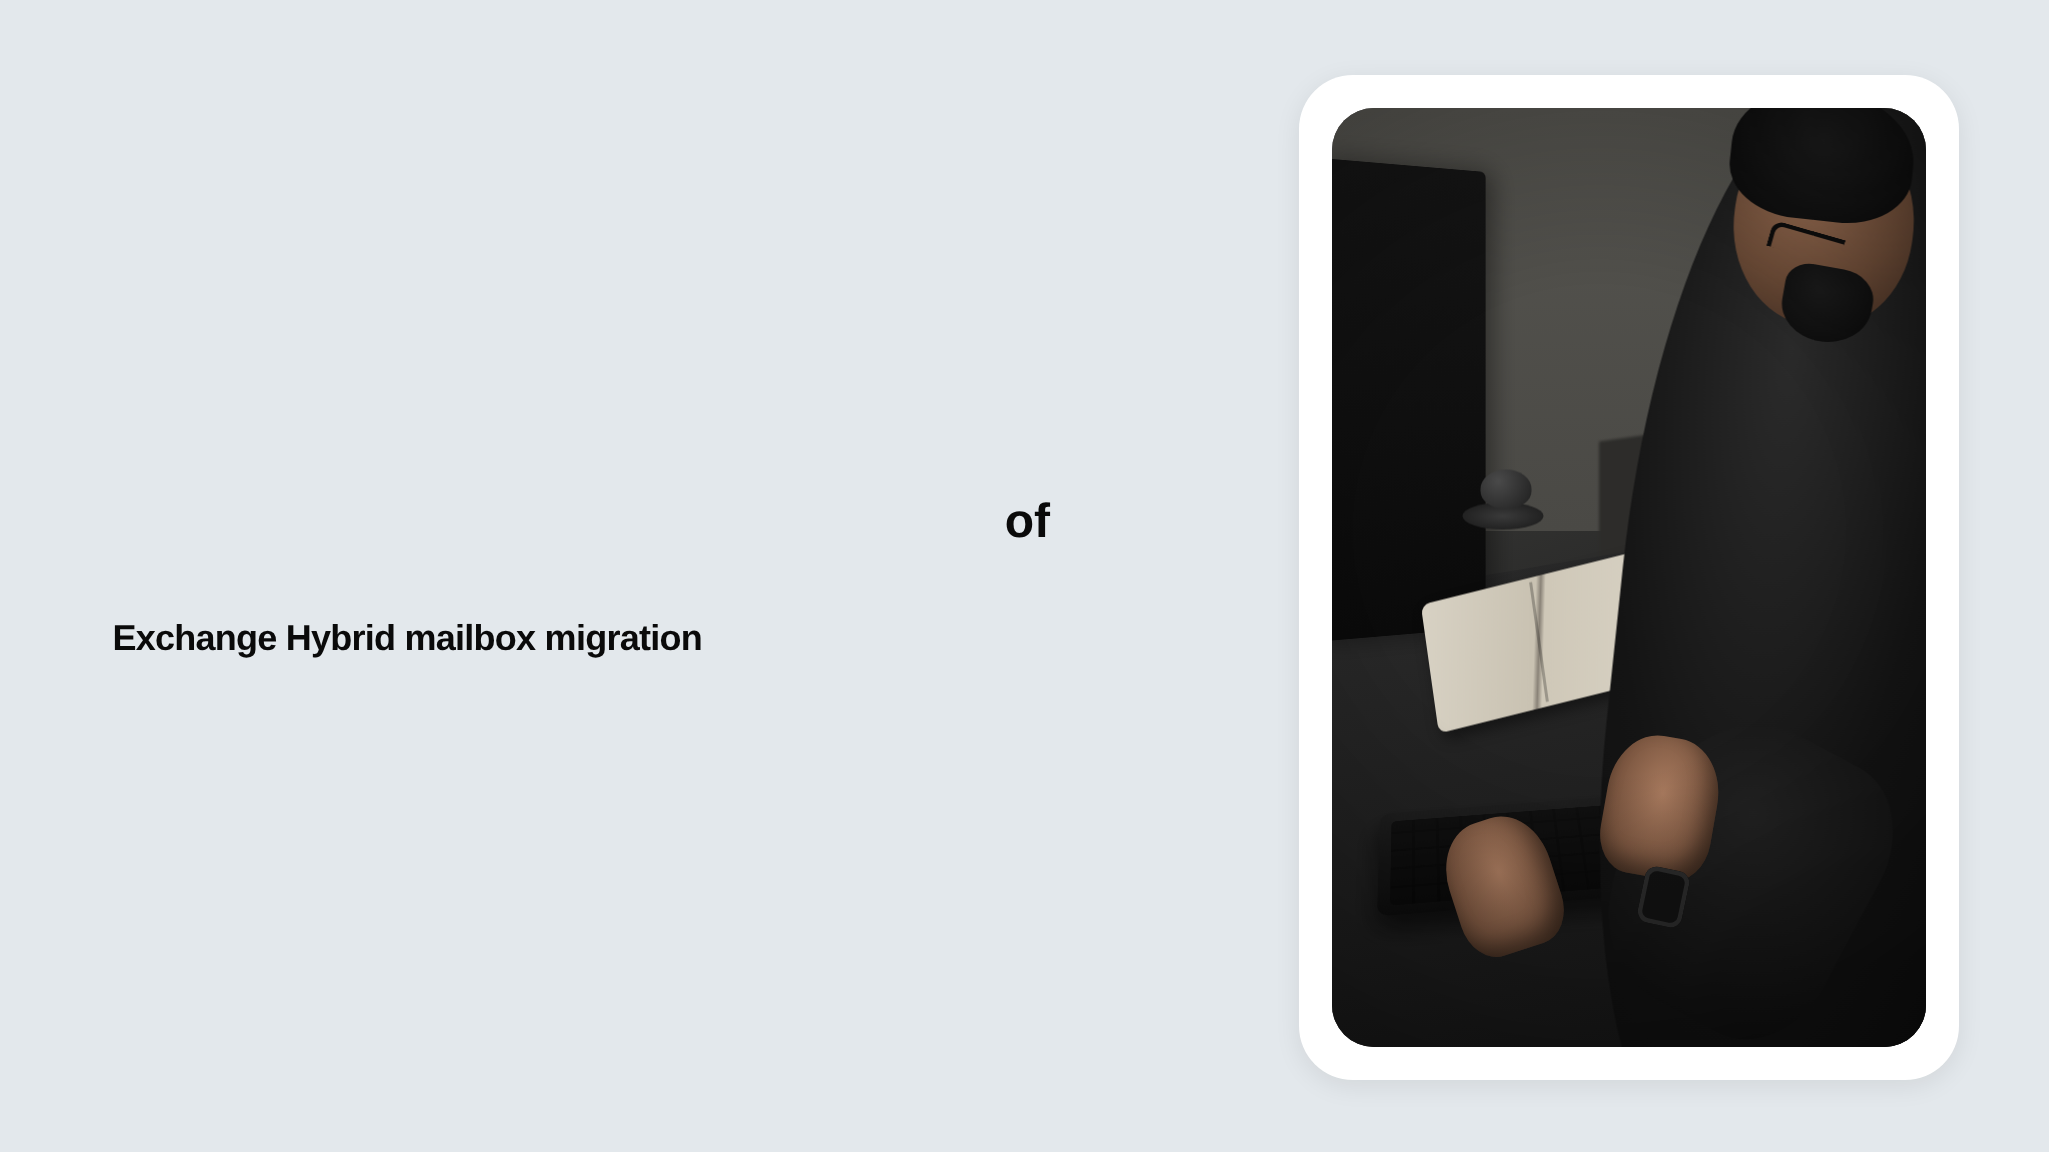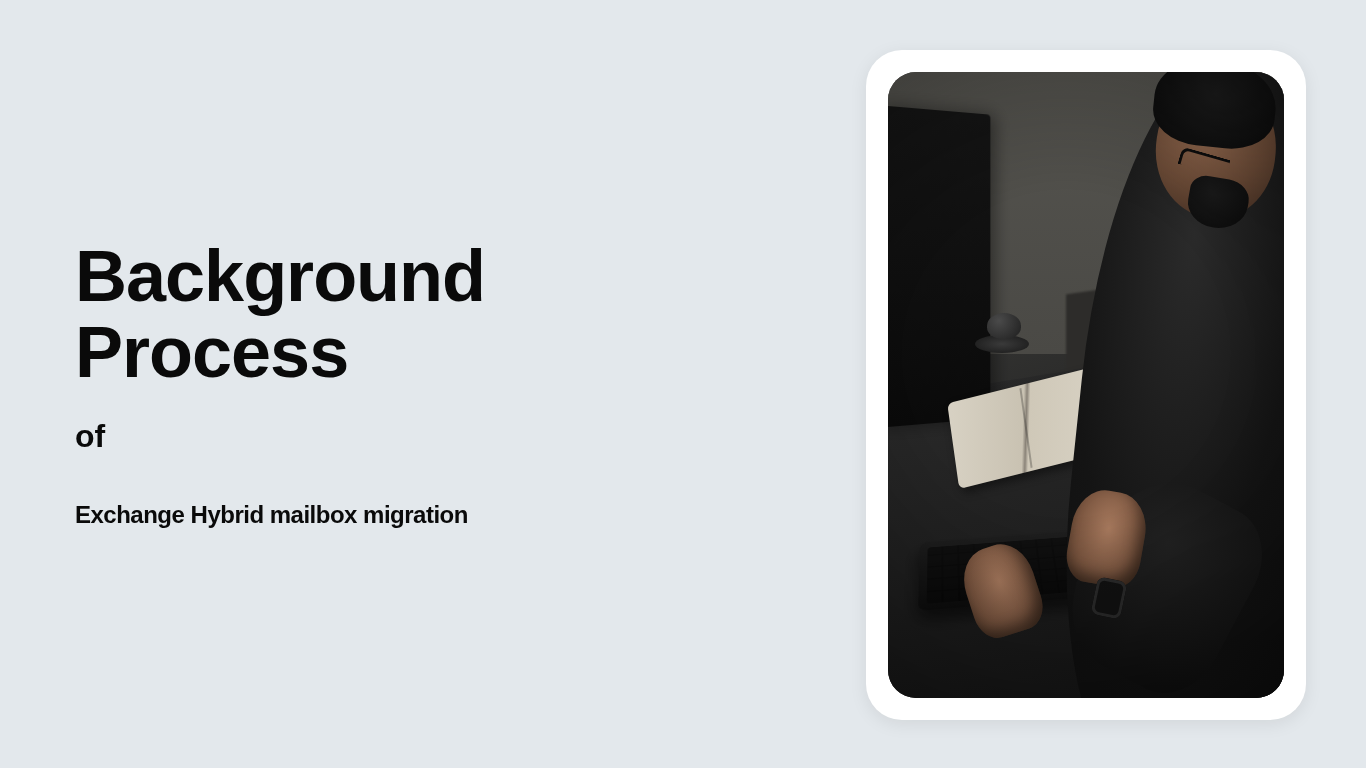--- a/index.html
+++ b/index.html
@@ -26,21 +26,21 @@
     font-size: 72px;
     font-weight: 900;
     letter-spacing: -1px;
     line-height: 1.05;
     font-family: -apple-system, BlinkMacSystemFont, 'Segoe UI', Arial, sans-serif;
     margin-bottom: 28px;
   }
   .heading-of {
     font-size: 32px;
     font-weight: 700;
-    text-align: left;
+    text-align: right;
     margin: 0 auto 46px auto;
     font-family: -apple-system, BlinkMacSystemFont, 'Segoe UI', Arial, sans-serif;
     width: 100%;
     padding-right: 60px;
   }
   .heading-sub {
     font-size: 24px;
     font-weight: 800;
     font-family: -apple-system, BlinkMacSystemFont, 'Segoe UI', Arial, sans-serif;
     letter-spacing: -0.5px;
@@ -229,21 +229,20 @@
     position:absolute; inset:0;
     background: radial-gradient(circle at 45% 45%, rgba(0,0,0,0) 40%, rgba(0,0,0,0.35) 100%);
     pointer-events:none;
   }
 </style>
 </head>
 <body>
 
 <div class="container">
   <div class="text-block">
-    <div class="heading-main">Background Process</div>
     <div class="heading-of">of</div>
     <div class="heading-sub">Exchange Hybrid mailbox migration</div>
   </div>
 
   <div class="image-card">
     <div class="image-inner" aria-label="Person typing on a keyboard at a dark desk with a monitor, open notebook, mouse, and a cup">
       <div class="wall"></div>
       <div class="floor-rug"></div>
       <div class="desk"></div>
       <div class="monitor"></div>

